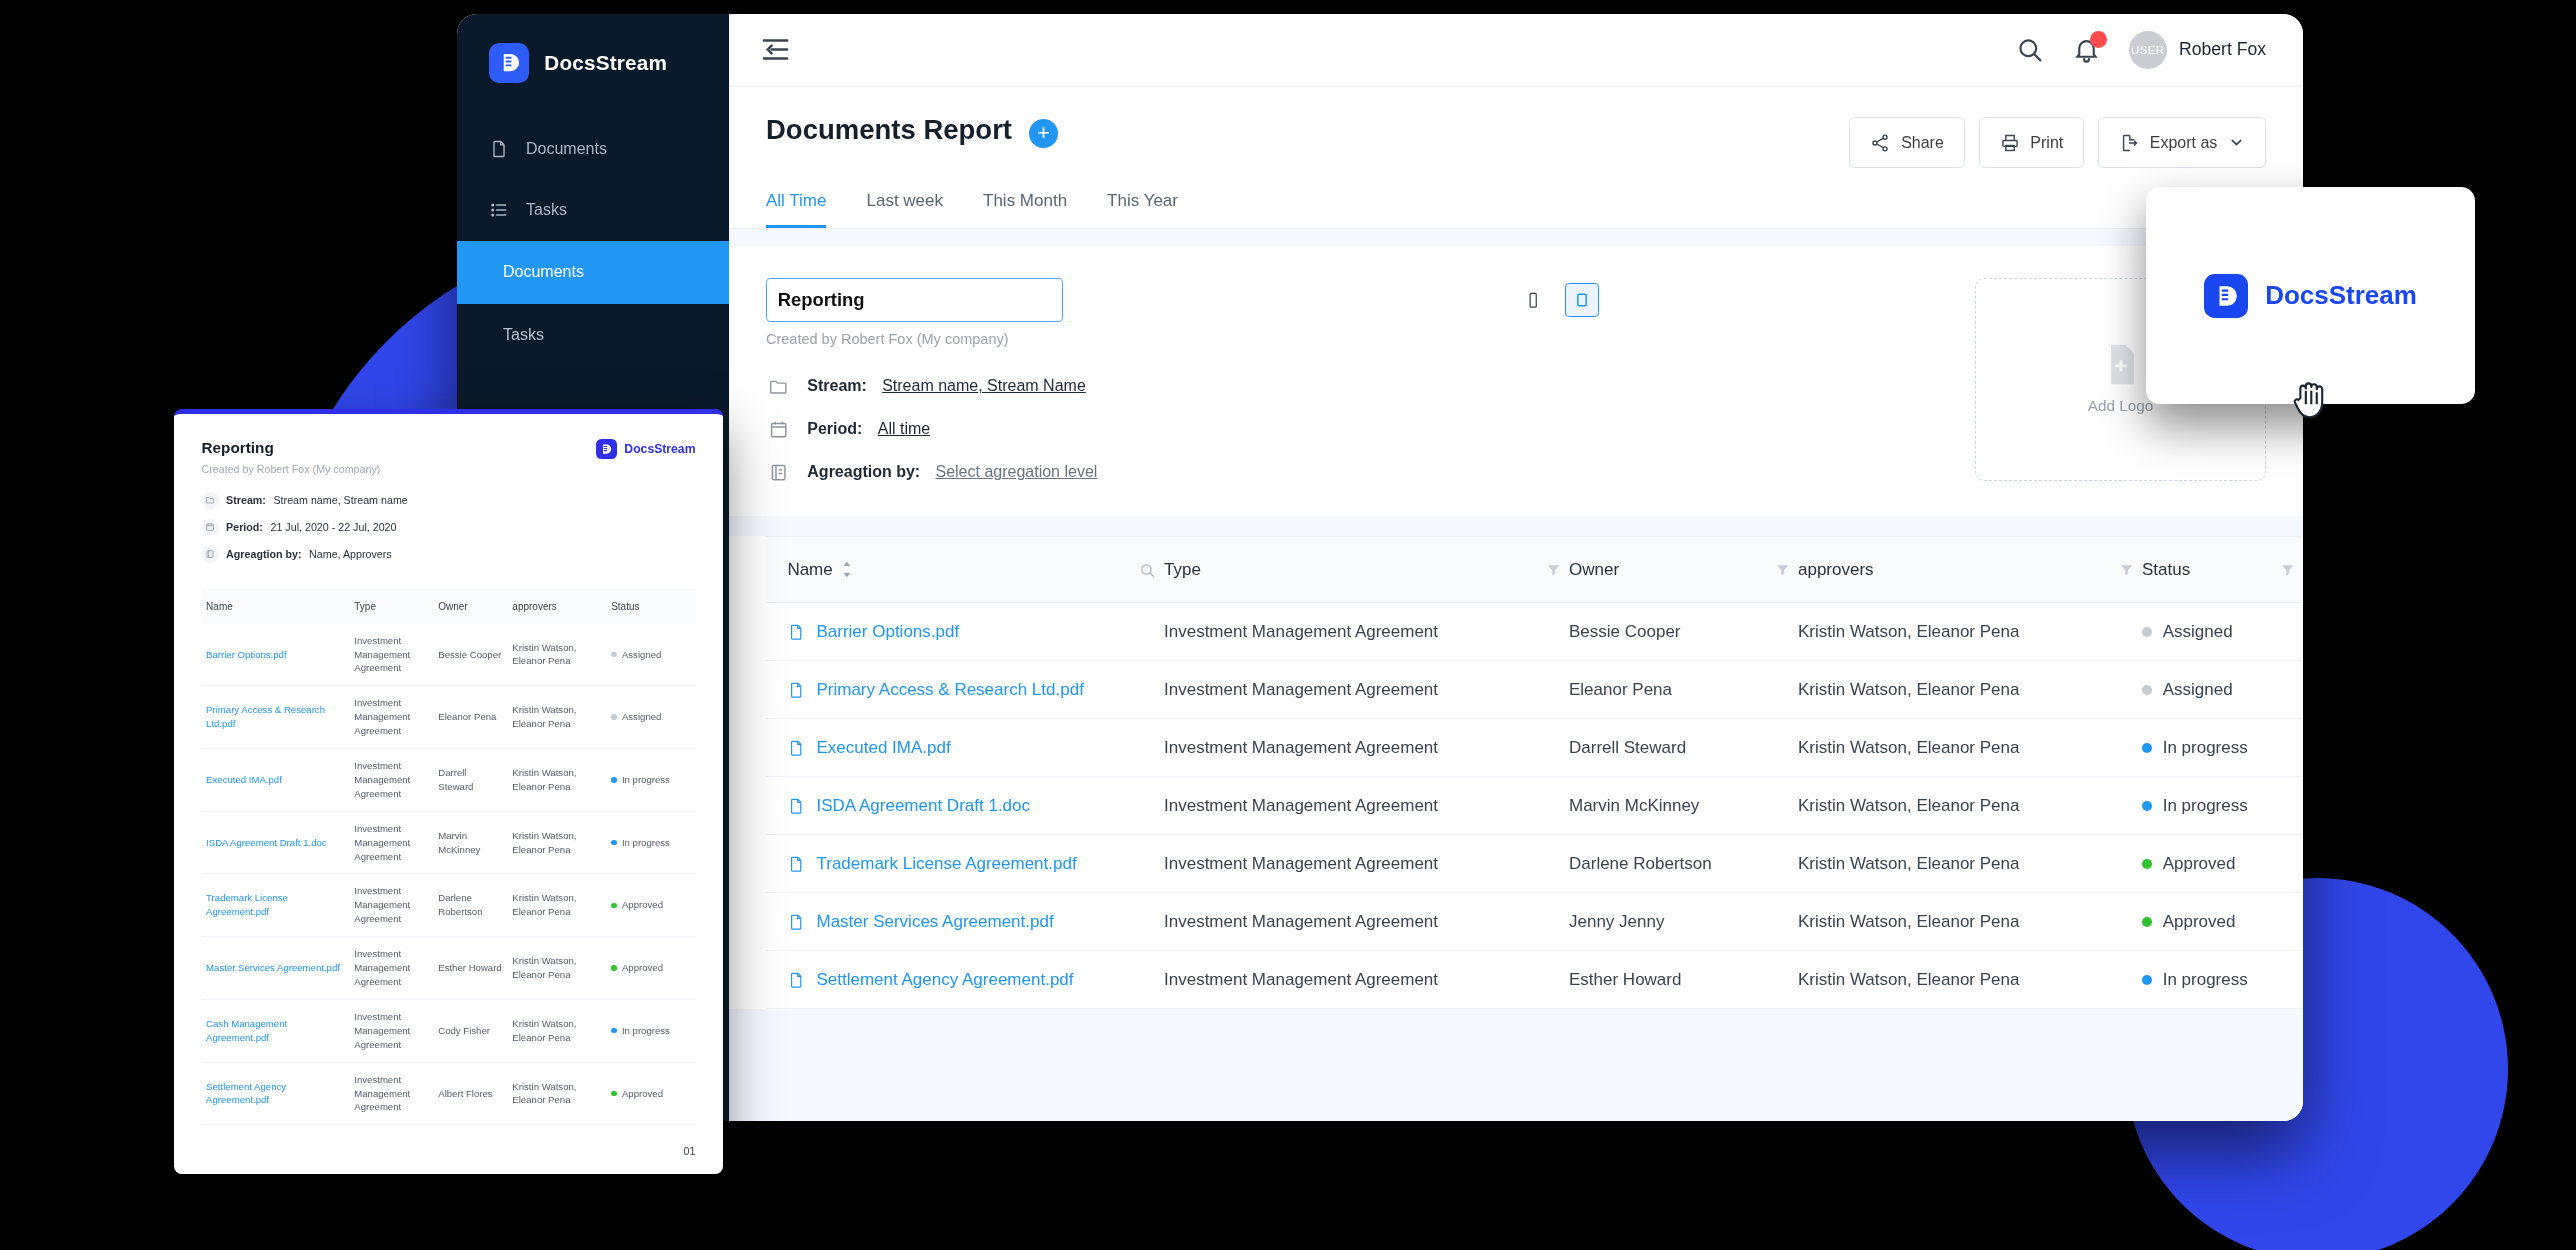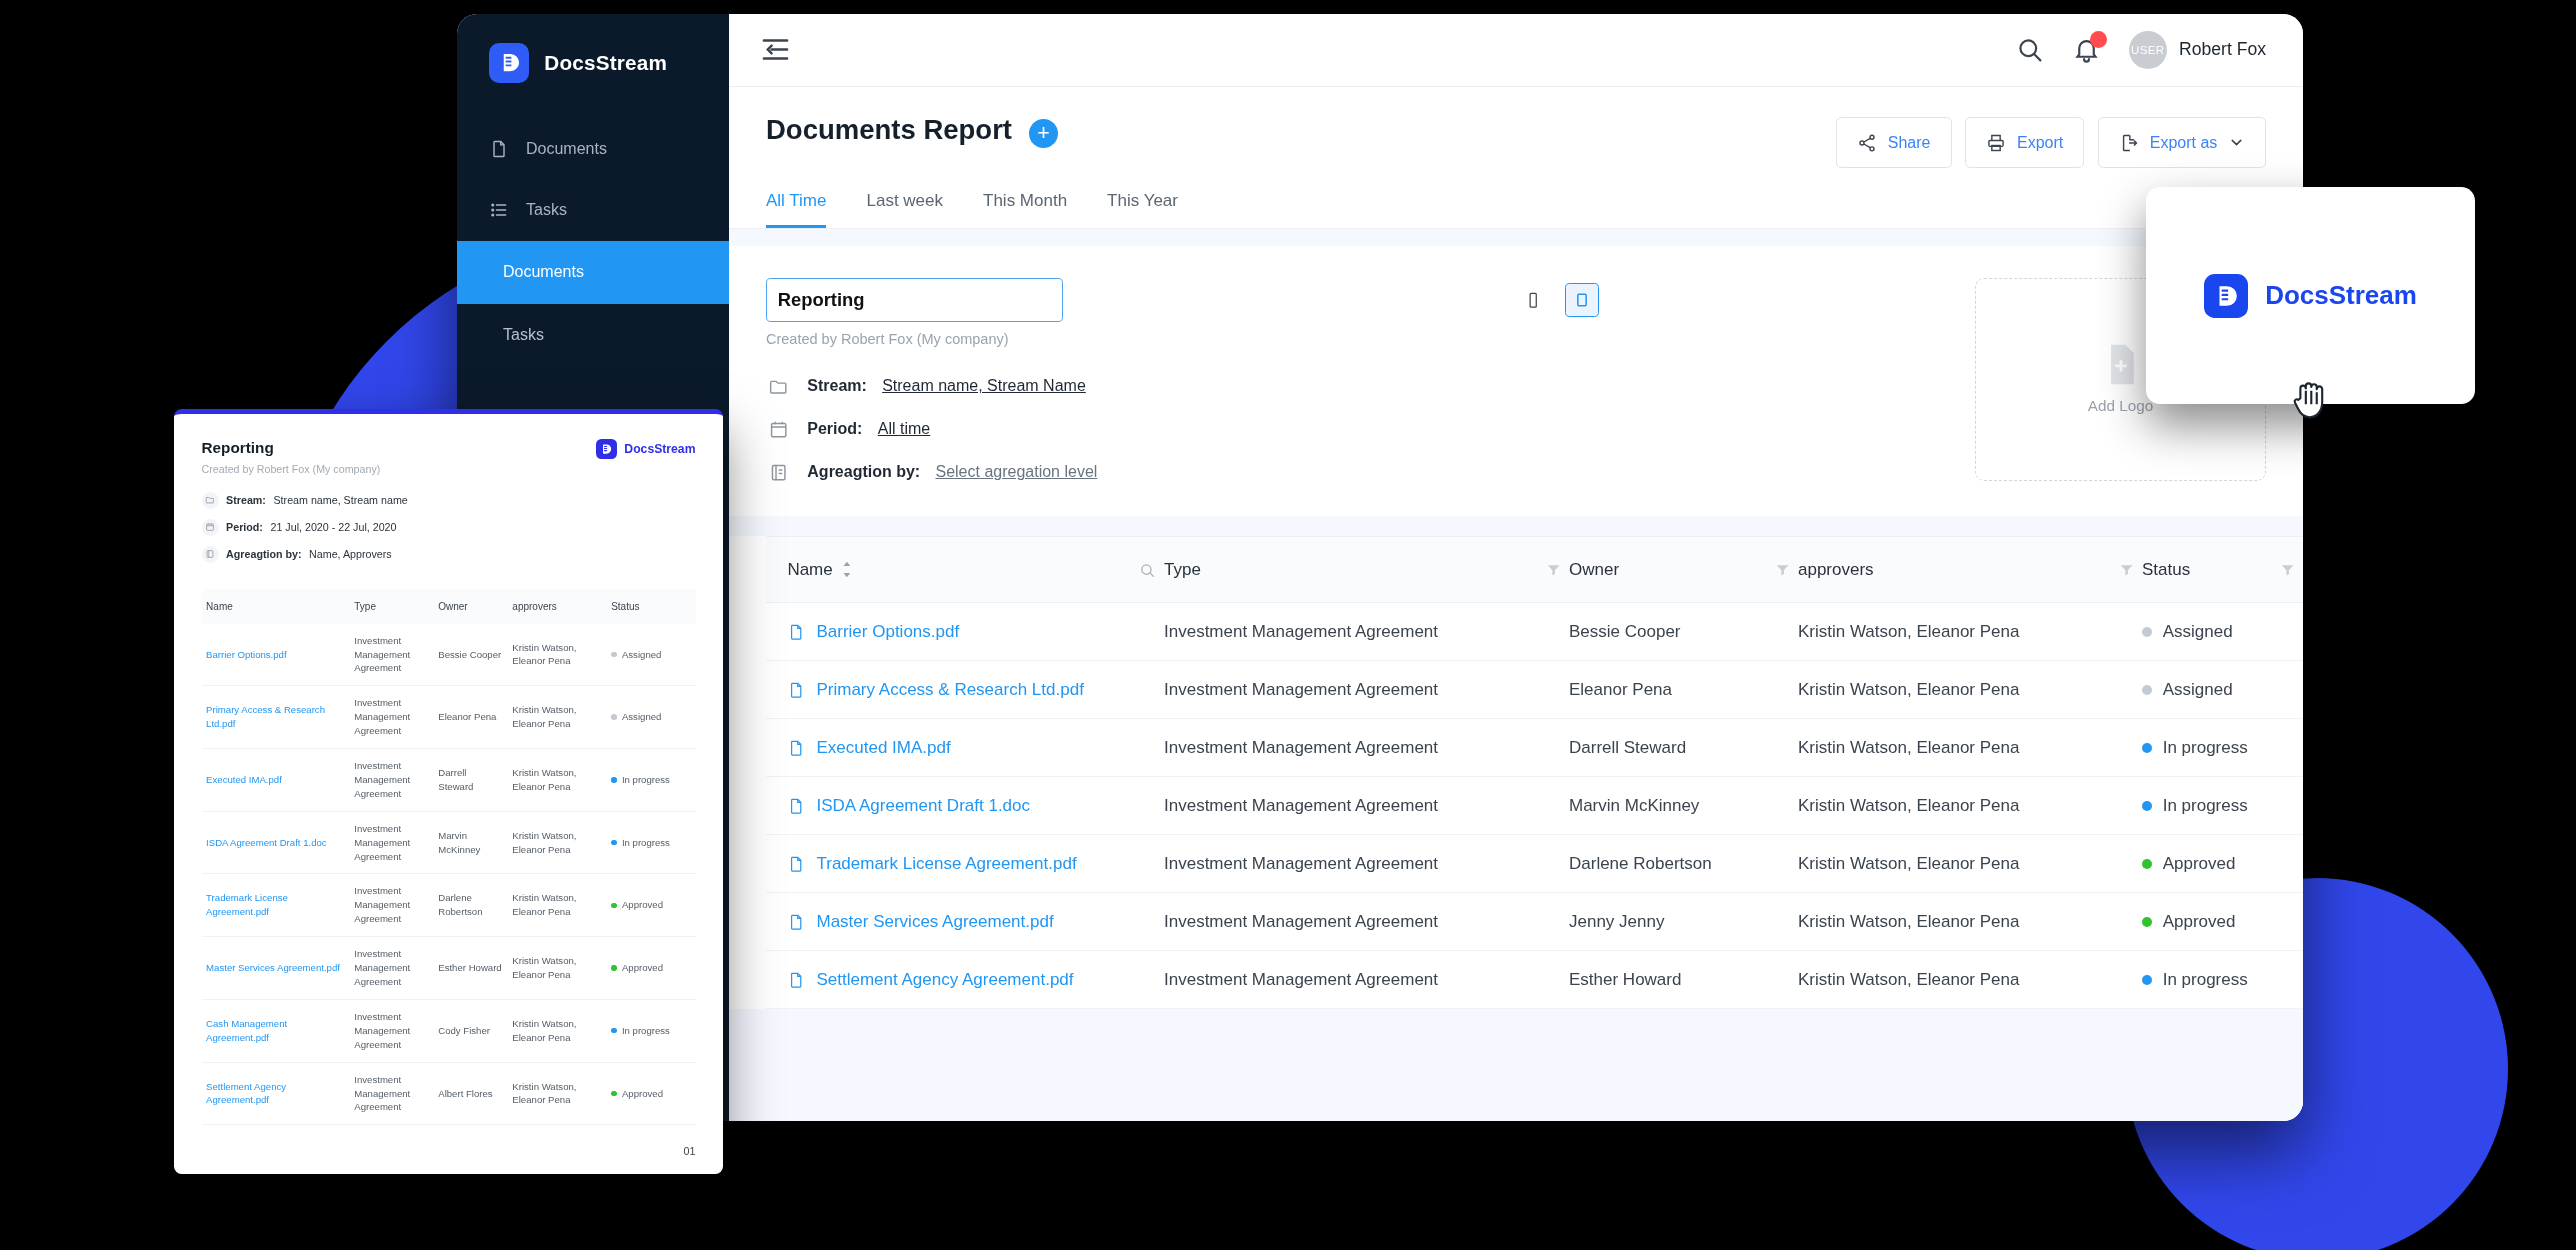--- a/index.html
+++ b/index.html
@@ -69,21 +69,21 @@
   .page-title { font-size: 27.5px; font-weight: bold; color: #15202b; }
   .add-report {
     width: 29px; height: 29px; border-radius: 50%; background: #2196f3; border: none;
     color: #fff; font-size: 21.4px; line-height: 1; margin-left: 17px; margin-top: 4.6px; cursor: pointer;
     display: flex; align-items: center; justify-content: center;
   }
   .head-actions { margin-left: auto; display: flex; gap: 13.8px; margin-top: 3.1px; }
   .btn {
     display: flex; align-items: center; gap: 10.7px;
     height: 51px; padding: 17px 20px; border: 0.8px solid #dfe3e8; border-radius: 5.4px;
-    background: #fff; font-size: 16px; color: #3b82f6; cursor: pointer;
+    background: #fff; font-size: 16px; color: #404040; cursor: pointer;
     font-family: "Liberation Sans", sans-serif;
   }
 
   .tabs { display: flex; gap: 40px; padding: 23px 37px 0 37px; border-bottom: 0.8px solid #eceef1; }
   .tab { font-size: 17px; color: #5a6672; padding-bottom: 13.8px; cursor: pointer; border-bottom: 3.1px solid transparent; }
   .tab.active { color: #2196f3; border-bottom-color: #2196f3; }
 
   .scroll-body { flex: 1 1 auto; background: #f5f8ff; overflow: hidden; }
 
   .report-card { background: #fff; margin: 17px 0 0 0; padding: 32px 37px 31px 37px; display: flex; }
@@ -268,21 +268,21 @@
               </svg>
             <span>Share</span>
           </button>
 
           <button class="btn">
             <svg width="20" height="20" viewBox="0 0 24 24" fill="none" stroke="#3b444e" stroke-width="1.7">
                 <path d="M7 9V3h10v6"></path>
                 <rect x="3.5" y="9" width="17" height="7" rx="1.2"></rect>
                 <rect x="7" y="15" width="10" height="6"></rect>
               </svg>
-            <span>Export</span>
+            <span>Print</span>
           </button>
 
           <button class="btn">
             <svg width="20" height="20" viewBox="0 0 24 24" fill="none" stroke="#3b444e" stroke-width="1.7">
                 <path d="M13 3H6.5a1 1 0 0 0-1 1v16a1 1 0 0 0 1 1H13"></path>
                 <path d="M13 3v5h5"></path>
                 <path d="M12 12h9M18 9l3 3-3 3"></path>
               </svg>
             <span>Export as</span>
             <svg width="17" height="17" viewBox="0 0 24 24" fill="none" stroke="#3b444e" stroke-width="2.2" stroke-linecap="round">

